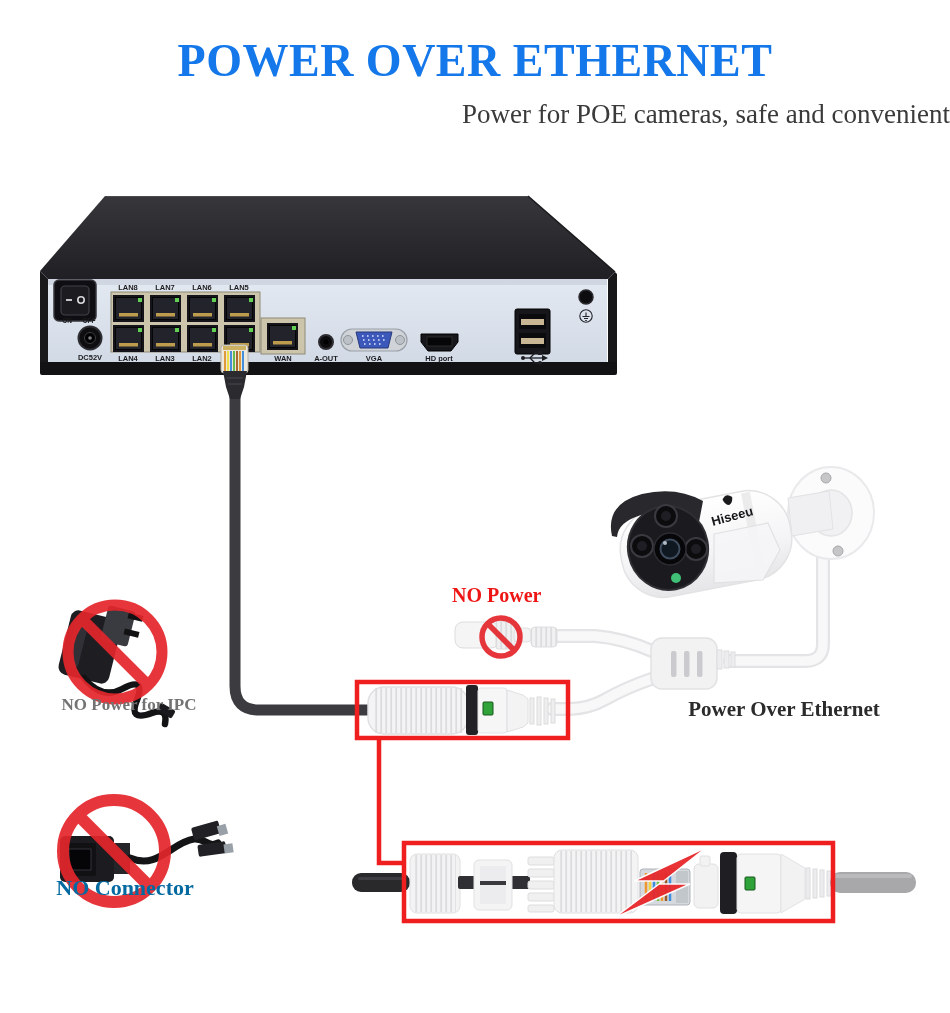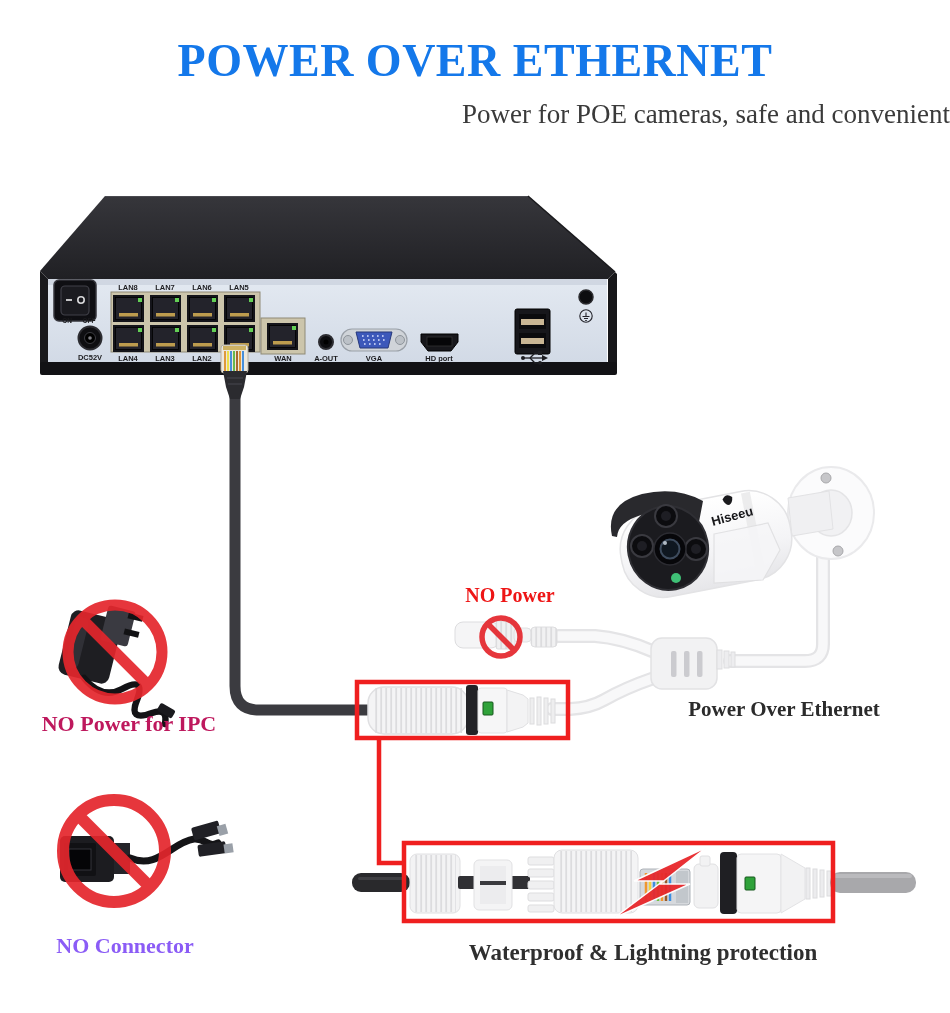--- a/index.html
+++ b/index.html
@@ -2,24 +2,24 @@
 <html><head>
 <meta charset="utf-8">
 <style>
   html,body { margin:0; padding:0; background:#ffffff; }
   #stage { position:relative; width:950px; height:1013px; background:#fff; overflow:hidden;
            font-family:"Liberation Sans",sans-serif; }
   #scene { position:absolute; left:0; top:0; }
   .lbl { position:absolute; font-family:Liberation Serif, serif; line-height:1.1; }
   #title        { left:0; right:0; top:36px;  text-align:center; font-size:46px; font-weight:700; color:#1478ea; letter-spacing:.5px; }
   #subtitle     { left:0; right:0; top:100px; text-align:right; font-size:27px; font-weight:400; color:#3a3a3a; }
-  #no-power     { left:452px; top:584px; width:116px; text-align:center; font-size:20px; font-weight:700; color:#ee1515; }
+  #no-power     { left:452px; top:584px; width:116px; text-align:left; font-size:20px; font-weight:700; color:#ee1515; }
   #poe-label    { left:663px; top:698px; width:242px; text-align:center; font-size:21px; font-weight:700; color:#2b2b2b; }
-  #no-power-ipc { left:28px;  top:712px; width:202px; text-align:center; font-size:22px; font-weight:700; color:#be185d; }
-  #no-connector { left:32px;  top:934px; width:186px; text-align:center; font-size:22px; font-weight:700; color:#8b5cf6; }
+  #no-power-ipc { left:28px;  top:696px; width:202px; text-align:center; font-size:17px; font-weight:700; color:#737373; }
+  #no-connector { left:32px;  top:876px; width:186px; text-align:center; font-size:22px; font-weight:700; color:#0369a1; }
   #waterproof   { left:452px; top:940px; width:382px; text-align:center; font-size:23px; font-weight:700; color:#2f2f2f; }
   .pl  { font:bold 7.5px "Liberation Sans",sans-serif; fill:#1b1b1e; text-anchor:middle; }
   .pls { font:bold 6.5px "Liberation Sans",sans-serif; fill:#1b1b1e; text-anchor:middle; }
   .cableW1 { stroke:#e4e4e6; stroke-width:14; fill:none; stroke-linecap:round; }
   .cableW2 { stroke:#f8f8f9; stroke-width:9.5; fill:none; stroke-linecap:round; }
   .redline { stroke:#ef1f1f; stroke-width:4.5; fill:none; }
   .prohib  { stroke:#e4262c; fill:none; opacity:.92; }
 </style>
 </head>
 <body>
@@ -328,15 +328,14 @@
   <polyline points="379,738 379,863 404,863" class="redline"></polyline>
   <rect x="404" y="843" width="429" height="78" class="redline"></rect>
 </svg>
 
 <h1 class="lbl" id="title" style="margin:0">POWER OVER ETHERNET</h1>
 <p class="lbl" id="subtitle" style="margin:0">Power for POE cameras, safe and convenient</p>
 <div class="lbl" id="no-power">NO Power</div>
 <div class="lbl" id="poe-label">Power Over Ethernet</div>
 <div class="lbl" id="no-power-ipc">NO Power for IPC</div>
 <div class="lbl" id="no-connector">NO Connector</div>
-<div class="lbl" id="waterproof">Waterproof &amp; Lightning protection</div>
 
 </div>
 
 </body></html>

